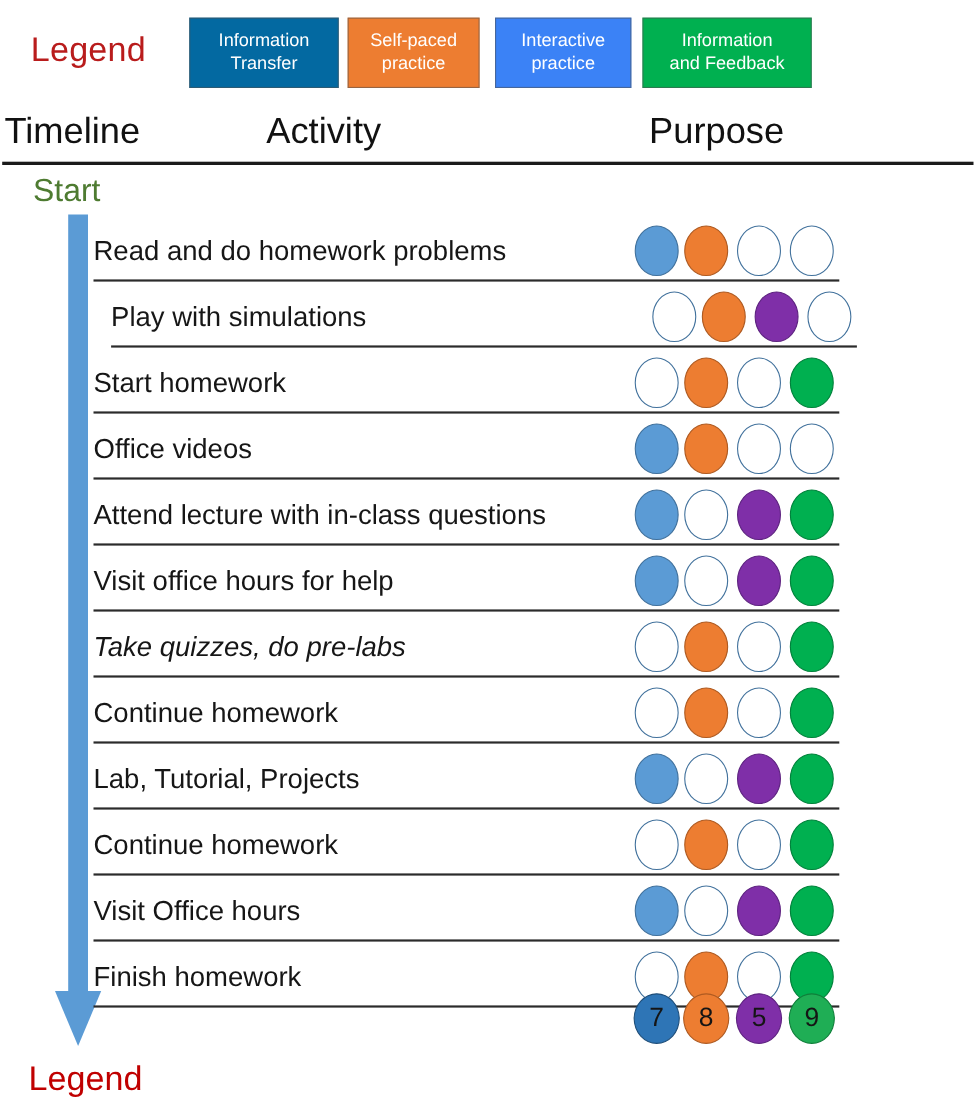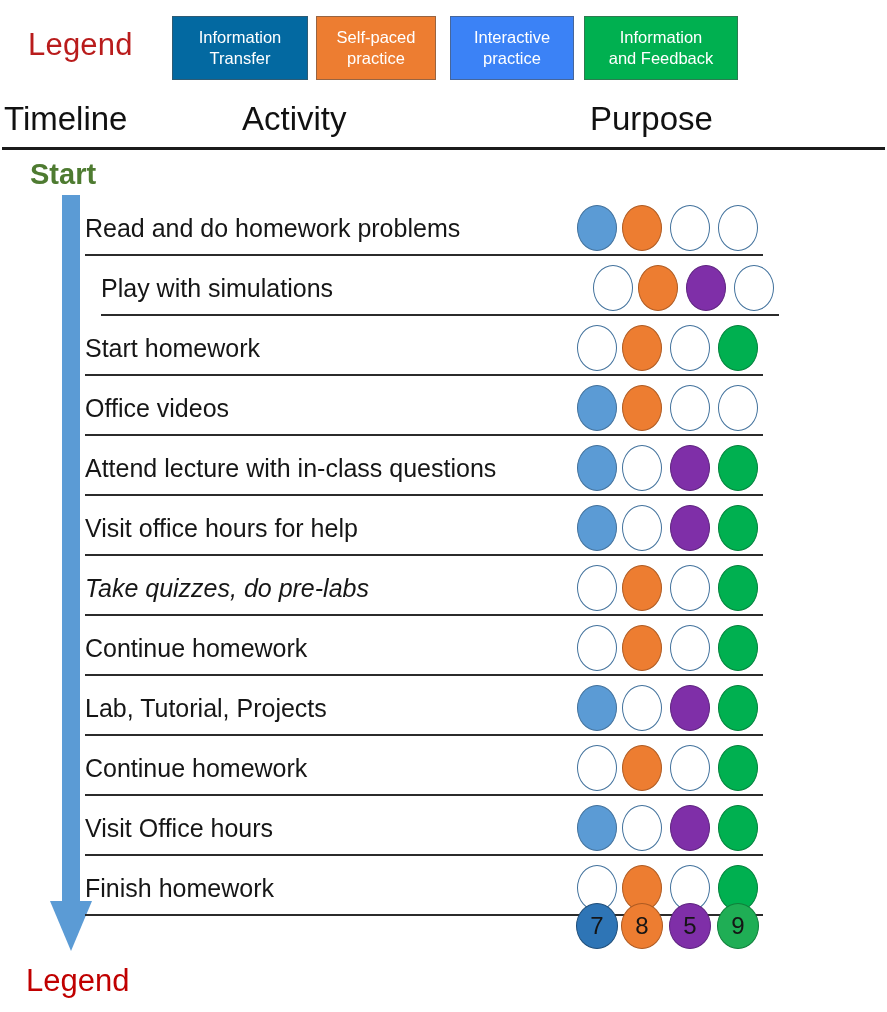--- a/index.html
+++ b/index.html
@@ -101,21 +101,20 @@
     border-right: 21px solid transparent;
     border-top: 50px solid #5B9BD5;
   }
   #start-label {
     position: absolute;
     left: 30px;
     top: 158px;
     font-size: 29px;
     color: #4E7B31;
     white-space: nowrap;
-    font-weight: bold;
   }
   #repeat-label {
     position: absolute;
     left: 26px;
     top: 963px;
     font-size: 31px;
     color: #C00000;
     white-space: nowrap;
   }
 

